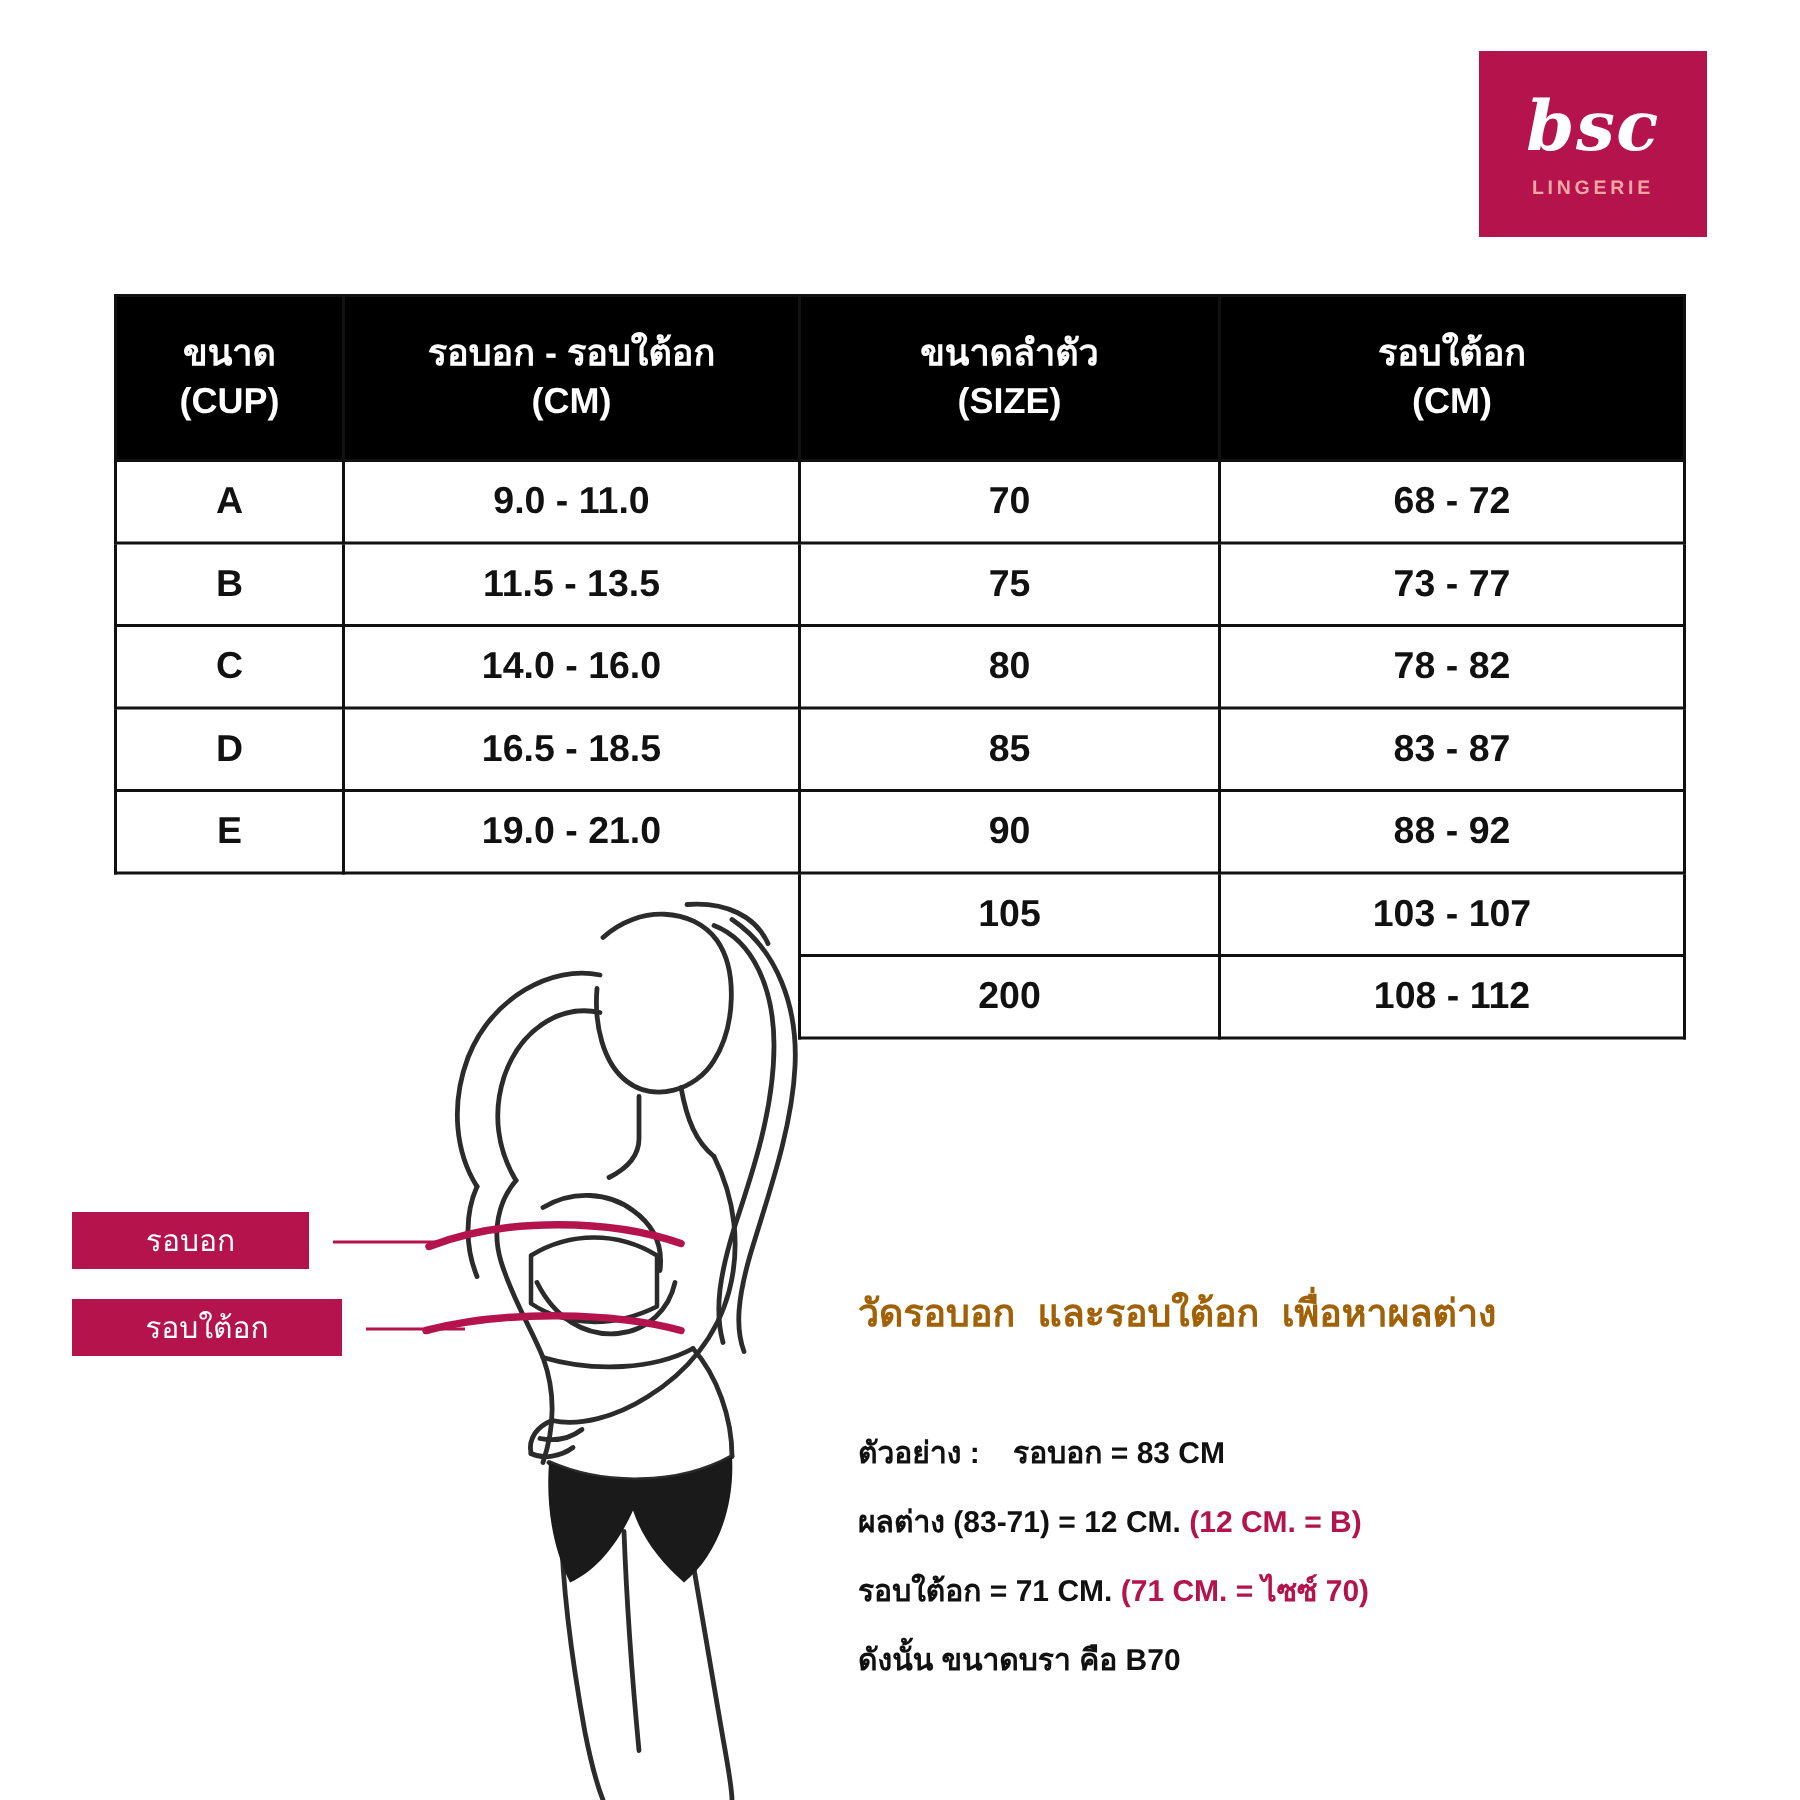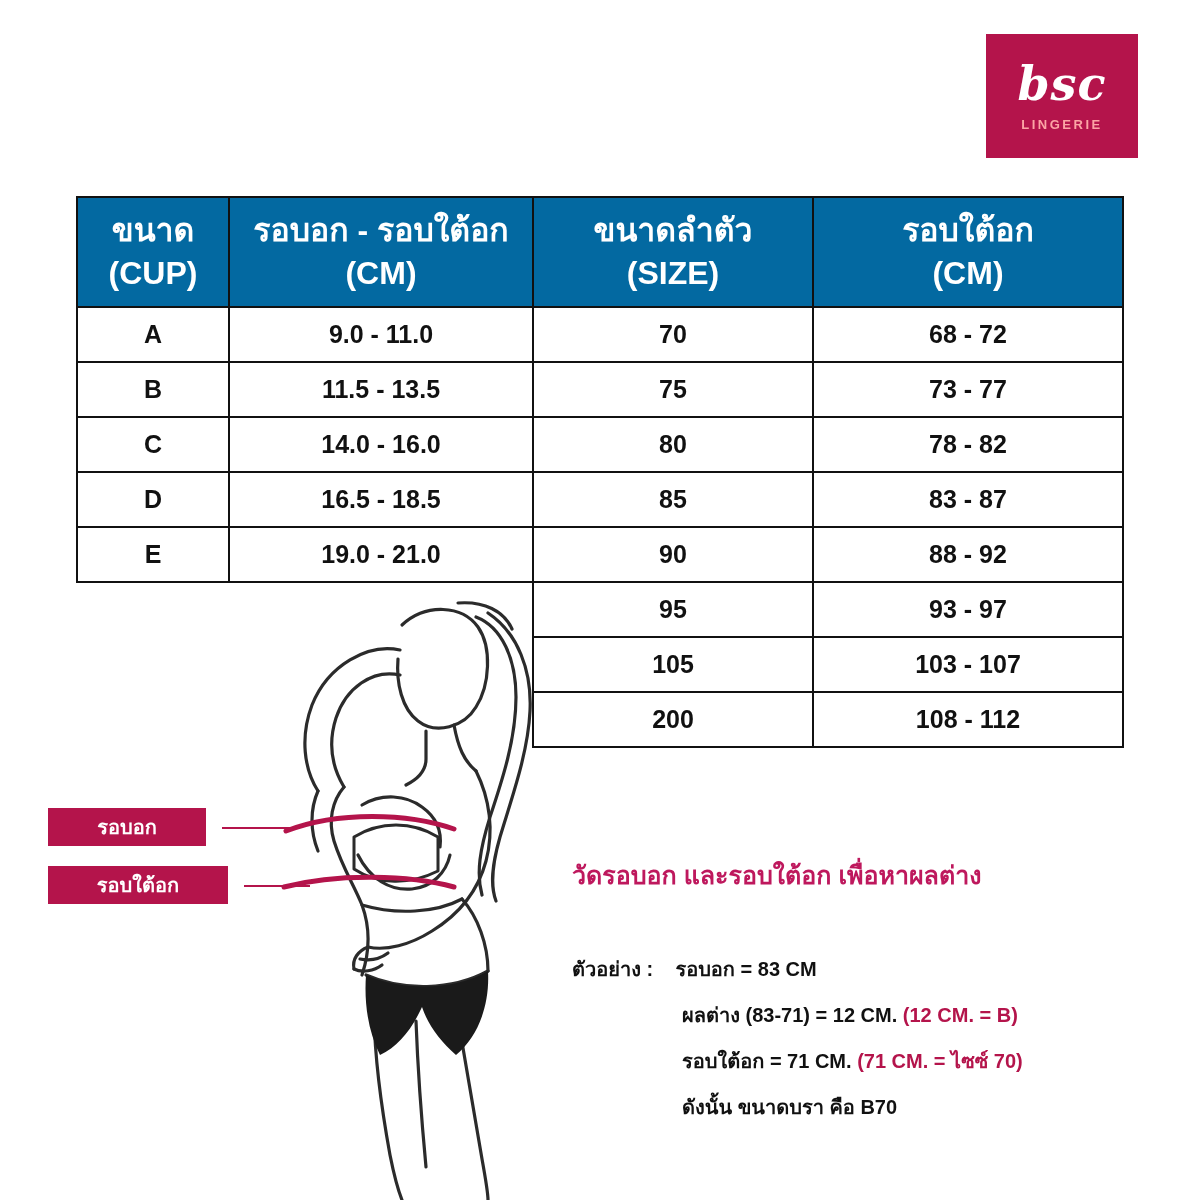--- a/index.html
+++ b/index.html
@@ -59,23 +59,23 @@
     border-collapse:collapse;
     width:1046px;
     table-layout:fixed;
   }
   table.size-table th, table.size-table td {
     border:2px solid #111111;
     text-align:center;
     vertical-align:middle;
   }
   table.size-table th {
-    background:#0369a1;
+    background:#000000;
     color:#ffffff;
-    font-size:32px;
+    font-size:24px;
     font-weight:bold;
     padding:10px 4px;
     line-height:1.35;
     height:110px;
   }
   table.size-table td {
     font-size:25px;
     font-weight:bold;
     color:#111111;
     height:55px;
@@ -99,21 +99,21 @@
     width:330px; height:645px;
     pointer-events:none;
   }
 
   
   .callout {
     position:absolute;
     background:#b4144b;
     color:#ffffff;
     font-size:20px;
-    font-weight:bold;
+    font-weight:normal;
     display:flex;
     align-items:center;
     justify-content:center;
     height:38px;
   }
   #callout-bust { left:48px; top:808px; width:158px; }
   #callout-under { left:48px; top:866px; width:180px; }
 
   .leader {
     position:absolute;
@@ -126,31 +126,32 @@
   
   .explain {
     position:absolute;
     left:572px; top:855px;
     width:600px;
   }
   .explain h3 {
     margin:0 0 26px 0;
     font-size:25px;
     font-weight:bold;
-    color:#be185d;
+    color:#a16207;
+    font-family:Liberation Mono, monospace;
   }
   .ex-row {
     font-size:20px;
     font-weight:bold;
     color:#111111;
     margin-bottom:22px;
     line-height:1.2;
   }
   .ex-label { display:inline-block;margin-top:36px; }
-  .indent { margin-left:110px; }
+  .indent { }
   .pink { color:#b4144b; }
 </style>
 </head>
 <body>
 
 <div class="page">
 
   <div class="logo">
     <div class="logo-word">bsc</div>
     <div class="logo-sub">LINGERIE</div>
@@ -208,26 +209,20 @@
           <td>D</td>
           <td>16.5 - 18.5</td>
           <td>85</td>
           <td>83 - 87</td>
         </tr>
         <tr>
           <td>E</td>
           <td>19.0 - 21.0</td>
           <td>90</td>
           <td>88 - 92</td>
-        </tr>
-        <tr class="no-left">
-          <td class="blank"></td>
-          <td class="blank"></td>
-          <td>95</td>
-          <td>93 - 97</td>
         </tr>
         <tr class="no-left">
           <td class="blank"></td>
           <td class="blank"></td>
           <td>105</td>
           <td>103 - 107</td>
         </tr>
         <tr class="no-left">
           <td class="blank"></td>
           <td class="blank"></td>

